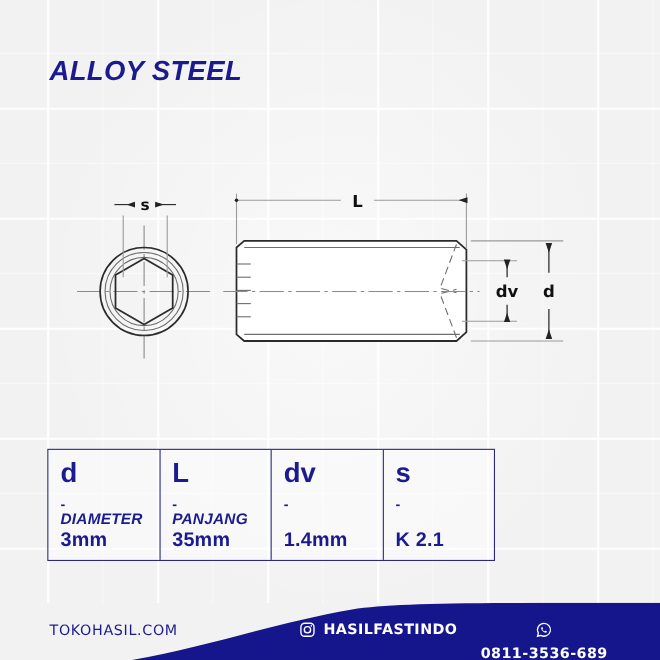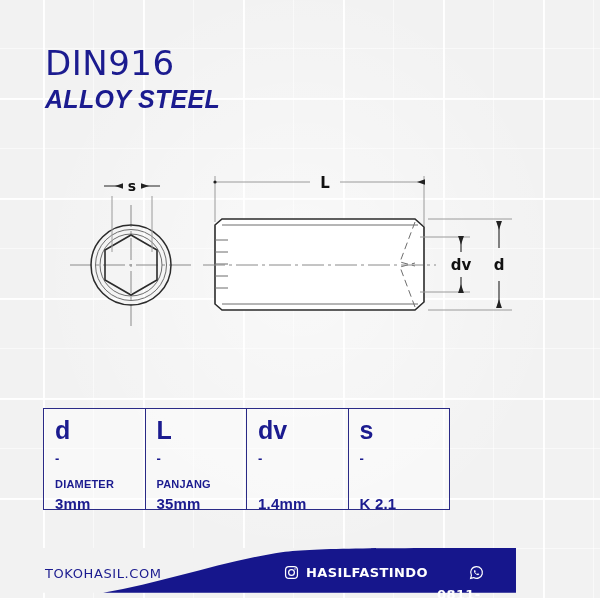--- a/index.html
+++ b/index.html
@@ -75,57 +75,56 @@
   .spec-cell:last-child{border-right:none;}
   .spec-sym{
     font-size:25px;font-weight:bold;color:#1b1b8f;
     line-height:1;letter-spacing:0;
   }
   .spec-dash{
     font-size:13px;font-weight:bold;color:#1b1b8f;
     line-height:1;margin-top:9px;height:10px;
   }
   .spec-label{
-    font-size:11px;font-weight:bold;color:#1b1b8f;
-    line-height:1;letter-spacing:.2px;margin-top:17px;height:12px;
+    font-size:14px;font-weight:bold;color:#1b1b8f;
+    line-height:1;letter-spacing:.2px;margin-top:2px;height:12px;font-style:italic;
   }
   .spec-value{
-    font-size:15px;font-weight:bold;color:#1b1b8f;
+    font-size:18px;font-weight:bold;color:#1b1b8f;
     line-height:1;margin-top:5px;letter-spacing:.2px;
   }
 
   
-  #footer{position:absolute;left:0;top:548px;width:516px;height:52px;}
+  #footer{position:absolute;left:0;top:548px;width:600px;height:52px;}
   #footer-bg{position:absolute;inset:0;}
   #footer-web{
     position:absolute;left:45px;top:18px;
     font-size:13px;color:#1b1b8f;letter-spacing:.6px;
     font-family:"DejaVu Sans", sans-serif;
   }
   .foot-item{
     position:absolute;top:17px;
     display:flex;align-items:center;gap:7px;
     color:#ffffff;font-size:13px;font-weight:bold;letter-spacing:.4px;
     font-family:"DejaVu Sans", sans-serif;
   }
-  #foot-ig{left:284px;}
+  #foot-ig{left:272px;}
   #foot-wa{left:437px;flex-direction:column;}
   .foot-ico{display:block;line-height:0;}
 </style>
 </head>
 <body>
 
 <div id="page">
 
   <div class="grid"></div>
   <div class="grid2"></div>
   <div class="vig"></div>
 
   <div id="title-block">
-    <div id="main-title">DIN916</div>
     <div id="sub-title">ALLOY STEEL</div>
   </div>
 
   <svg id="drawing" viewBox="0 0 600 420" xmlns="http://www.w3.org/2000/svg">
 
     <defs>
       <marker id="arrIn" markerWidth="8" markerHeight="8" refX="7" refY="4" orient="auto">
         <path d="M0,4 L8,1.3 L8,6.7 Z" fill="#222"></path>
       </marker>
       <marker id="arrOut" markerWidth="8" markerHeight="8" refX="1" refY="4" orient="auto">

